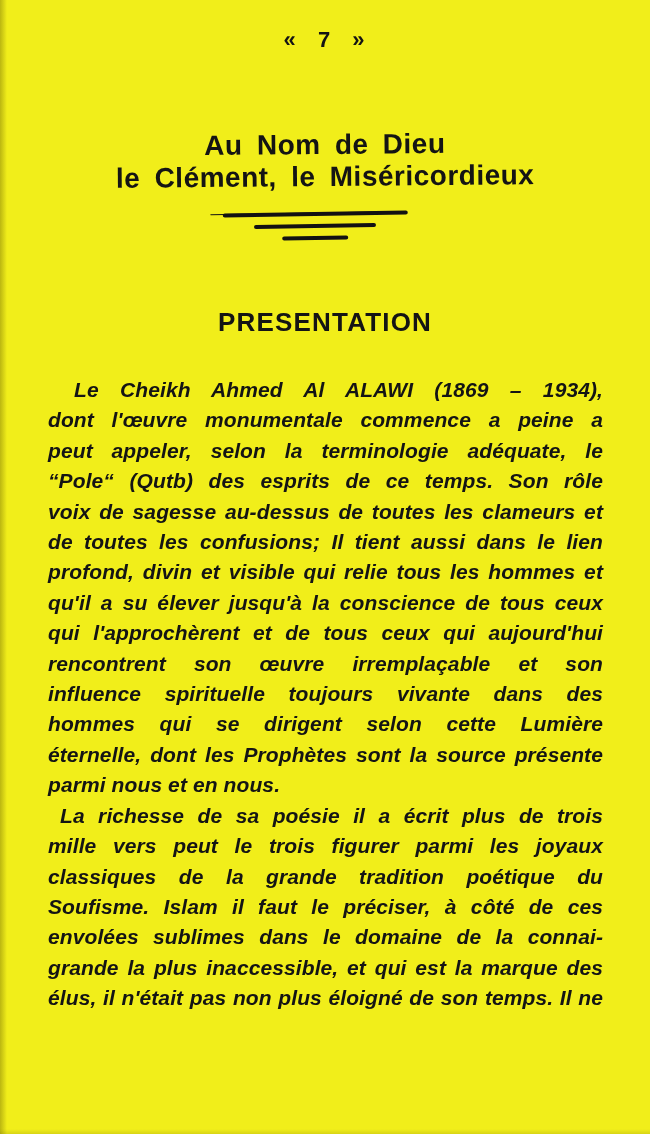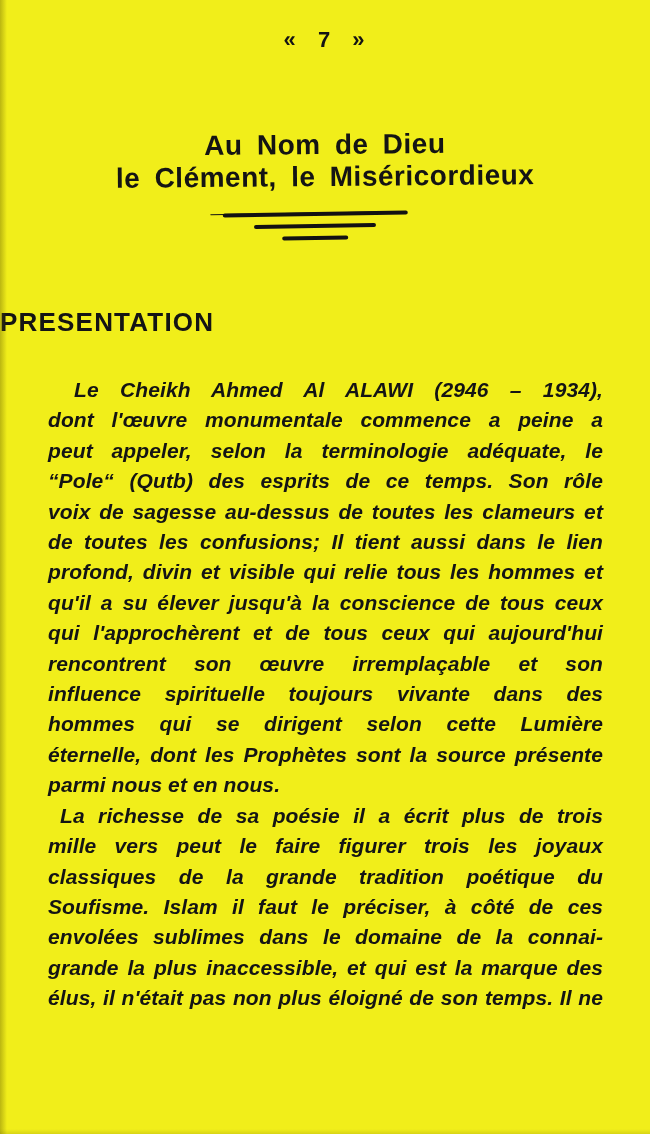--- a/index.html
+++ b/index.html
@@ -49,20 +49,21 @@
     height: 4px;
     background: #121212;
     border-radius: 2px;
     margin: 0 auto 8px auto;
   }
   .divider .s1 { width: 185px; box-shadow: -14px -1px 0 -1.5px #121212; }
   .divider .s2 { width: 122px; }
   .divider .s3 { width: 66px; margin-bottom: 0; }
   .heading {
     margin: 67px 0 0 0;
+    text-align: center;
     font-size: 26px;
     font-weight: bold;
     letter-spacing: 1.2px;
   }
   .bodytext {
     margin: 37px 47px 0 48px;
     font-style: italic;
     font-weight: bold;
     font-size: 21px;
     line-height: 30.4px;
@@ -93,38 +94,38 @@
   <div class="divider">
     <div class="stroke s1"></div>
     <div class="stroke s2"></div>
     <div class="stroke s3"></div>
   </div>
 
   <h1 class="heading">PRESENTATION</h1>
 
   <div class="bodytext">
     <div class="para p1">
-        <div class="tline">Le Cheikh Ahmed Al ALAWI (2946  –  1934),</div>
+        <div class="tline">Le Cheikh Ahmed Al ALAWI (1869  –  1934),</div>
         <div class="tline">dont l'œuvre monumentale commence a peine a</div>
         <div class="tline">peut appeler, selon la terminologie adéquate, le</div>
         <div class="tline">“Pole“ (Qutb) des esprits de ce temps. Son rôle</div>
         <div class="tline">voix de sagesse au-dessus de toutes les clameurs et</div>
         <div class="tline">de toutes les confusions; Il tient aussi dans le lien</div>
         <div class="tline">profond, divin et visible qui relie tous les hommes et</div>
         <div class="tline">qu'il a su élever jusqu'à la conscience de tous ceux</div>
         <div class="tline">qui l'approchèrent et de tous ceux qui aujourd'hui</div>
         <div class="tline">rencontrent son œuvre irremplaçable et son</div>
         <div class="tline">influence spirituelle toujours vivante dans des</div>
         <div class="tline">hommes qui se dirigent selon cette Lumière</div>
         <div class="tline">éternelle, dont les Prophètes sont la source présente</div>
         <div class="tline lastleft">parmi nous et en nous.</div>
       </div>
     <div class="para p2">
         <div class="tline">La richesse de sa poésie  il a écrit plus de trois</div>
-        <div class="tline">mille vers  peut le faire figurer trois les joyaux</div>
+        <div class="tline">mille vers  peut le trois figurer parmi les joyaux</div>
         <div class="tline">classiques de la grande tradition poétique du</div>
         <div class="tline">Soufisme. Islam il faut le préciser, à côté de ces</div>
         <div class="tline">envolées sublimes dans le domaine de la connai-</div>
         <div class="tline">grande la plus inaccessible, et qui est la marque des</div>
         <div class="tline">élus, il n'était pas non plus éloigné de son temps. Il ne</div>
       </div>
   </div>
 </div>
 
 </body></html>

